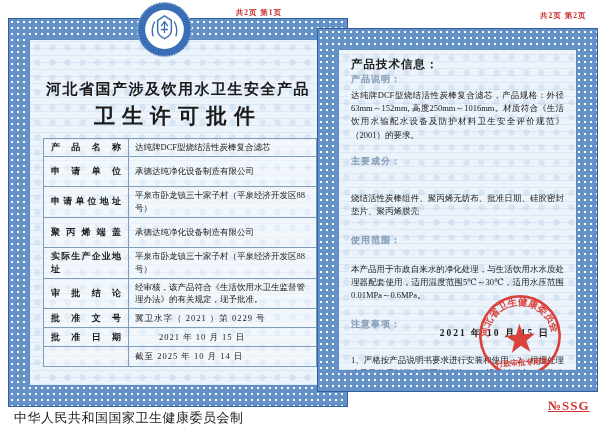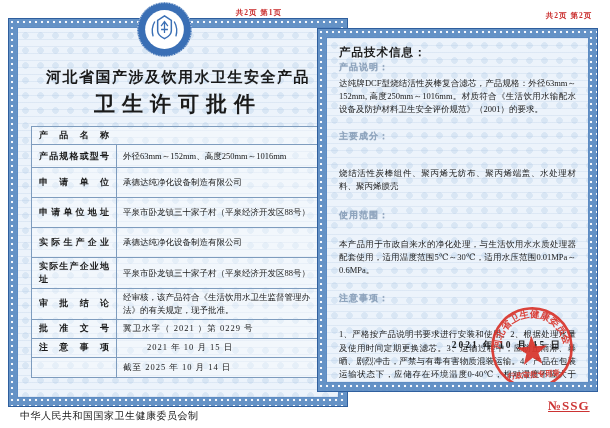--- a/index.html
+++ b/index.html
@@ -7,29 +7,29 @@
   body {
     position:relative; background:#ffffff;
     font-family:"Liberation Serif","DejaVu Serif",serif;
     color:#1a1a1a; overflow:hidden;
   }
   .page-indicator {
     position:absolute; font-size:7.5px; font-weight:bold; color:#c92a2a;
     letter-spacing:1px;
   }
   #pi1 { left:224px; top:8px; width:58px; text-align:right; }
-  #pi2 { left:540px; top:11px; width:58px; text-align:center; }
+  #pi2 { left:540px; top:11px; width:58px; text-align:left; }
 
   
   .sheet {
     position:absolute; border:1px solid #2f5f9e;
     background-color:#6492c6;
     background-image:radial-gradient(circle at 3px 3px, rgba(255,255,255,.95) 1px, rgba(255,255,255,0) 1.6px);
     background-size:6px 6px;
-    padding:8px;
+    padding:20px;
   }
   #sheet1 { left:8px;  top:18px; width:340px; height:389px; }
   #sheet2 { left:317px; top:28px; width:281px; height:364px; }
   .inner {
     position:relative; width:100%; height:100%;
     border:1px solid #5d8bc2; background-color:#ecf3fb;
     background-image:
       radial-gradient(circle, rgba(170,198,228,.30) 3px, rgba(170,198,228,0) 3.6px),
       repeating-linear-gradient(0deg, rgba(150,180,215,.18) 0 1px, rgba(0,0,0,0) 1px 7px);
     background-size:15px 15px, auto;
@@ -54,21 +54,21 @@
   .val {
     flex:1; border-left:1px solid #7e9cbe; padding:2px 6px; font-size:8.5px;
     display:flex; align-items:center; line-height:1.5;
   }
   .h18 { min-height:18px; } .h23 { min-height:23px; } .h30 { min-height:30px; }
   .h19 { min-height:19px; }
   .center-val .val { justify-content:center; }
   .indent-val .val { padding-left:30px; letter-spacing:1px; }
   .space-val .val { letter-spacing:1px; }
   #footer {
-    position:absolute; left:20px; top:409px; font-size:10px; letter-spacing:.5px;
+    position:absolute; left:14px; top:409px; font-size:13px; letter-spacing:.5px;
   }
 
   
   .p2-content { padding:7px 12px; font-size:8.5px; }
   #p2-title { font-size:11.5px; font-weight:bold; letter-spacing:1px; }
   .sec-h { font-size:9px; font-weight:bold; color:#8ea4bd;
            text-shadow:0 0 1px rgba(120,145,175,.6); letter-spacing:1px; }
   .sec-b { font-size:8.5px; line-height:1.55; text-align:justify; }
   .s-desc .sec-h { margin:1px 0 3px; }
   .s-comp .sec-h { margin:13px 0 24px; }
@@ -97,42 +97,37 @@
   <div class="inner">
     <div class="titles">
       <div id="title1">河北省国产涉及饮用水卫生安全产品</div>
       <div id="title2">卫生许可批件</div>
     </div>
     <div class="cert-table">
       <div class="row h18">
         <div class="lbl">
             <span>产品名称</span>
           </div>
-      </div>
-      <div class="row h23">
-        <div class="lbl">
-            <span>产品规格或型号</span>
-          </div>
-        <div class="val">外径63mm～152mm、高度250mm～1016mm</div>
+        <div class="val">达纯牌DCF型烧结活性炭棒复合滤芯</div>
       </div>
       <div class="row h30">
         <div class="lbl">
             <span>申请单位</span>
           </div>
         <div class="val">承德达纯净化设备制造有限公司</div>
       </div>
       <div class="row h30">
         <div class="lbl">
             <span>申请单位地址</span>
           </div>
         <div class="val">平泉市卧龙镇三十家子村（平泉经济开发区88号）</div>
       </div>
       <div class="row h30">
         <div class="lbl">
-            <span>实际生产企业</span>
+            <span>聚丙烯端盖</span>
           </div>
         <div class="val">承德达纯净化设备制造有限公司</div>
       </div>
       <div class="row h30">
         <div class="lbl">
             <span>实际生产企业地址</span>
           </div>
         <div class="val">平泉市卧龙镇三十家子村（平泉经济开发区88号）</div>
       </div>
       <div class="row h30 center-val">
@@ -142,21 +137,21 @@
         <div class="val">经审核，该产品符合《生活饮用水卫生监督管理办法》的有关规定，现予批准。</div>
       </div>
       <div class="row h19 space-val">
         <div class="lbl">
             <span>批准文号</span>
           </div>
         <div class="val">冀卫水字（ 2021 ）第 0229 号</div>
       </div>
       <div class="row h19 indent-val">
         <div class="lbl">
-            <span>注意事项</span>
+            <span>批准日期</span>
           </div>
         <div class="val">2021 年 10 月 15 日</div>
       </div>
       <div class="row h19 space-val">
         <div class="lbl"></div>
         <div class="val">截至 2025 年 10 月 14 日</div>
       </div>
     </div>
   </div>
 </div>
@@ -178,21 +173,21 @@
   <div class="inner">
     <div class="p2-content">
       <div id="p2-title">产品技术信息：</div>
 
       <div class="s-desc">
         <div class="sec-h">产品说明：</div>
         <div class="sec-b">达纯牌DCF型烧结活性炭棒复合滤芯，产品规格：外径63mm～152mm, 高度250mm～1016mm。材质符合《生活饮用水输配水设备及防护材料卫生安全评价规范》（2001）的要求。</div>
       </div>
       <div class="s-comp">
         <div class="sec-h">主要成分：</div>
-        <div class="sec-b">烧结活性炭棒组件、聚丙烯无纺布、聚丙烯端盖、水处理材料、聚丙烯膜壳</div>
+        <div class="sec-b">烧结活性炭棒组件、聚丙烯无纺布、批准日期、硅胶密封垫片、聚丙烯膜壳</div>
       </div>
       <div class="s-range">
         <div class="sec-h">使用范围：</div>
         <div class="sec-b">本产品用于市政自来水的净化处理，与生活饮用水水质处理器配套使用，适用温度范围5℃～30℃，适用水压范围0.01MPa～0.6MPa。</div>
       </div>
       <div class="s-note">
         <div class="sec-h">注意事项：</div>
         <div class="sec-b">1、严格按产品说明书要求进行安装和使用。2、根据处理水量及使用时间定期更换滤芯。3、运输过程中，应防止雨淋、暴晒、剧烈冲击，严禁与有毒有害物质混装运输。4、产品在包装运输状态下，应储存在环境温度0-40℃，相对湿度不应大于80%，且通风状况良好的室内。</div>
       </div>
 

